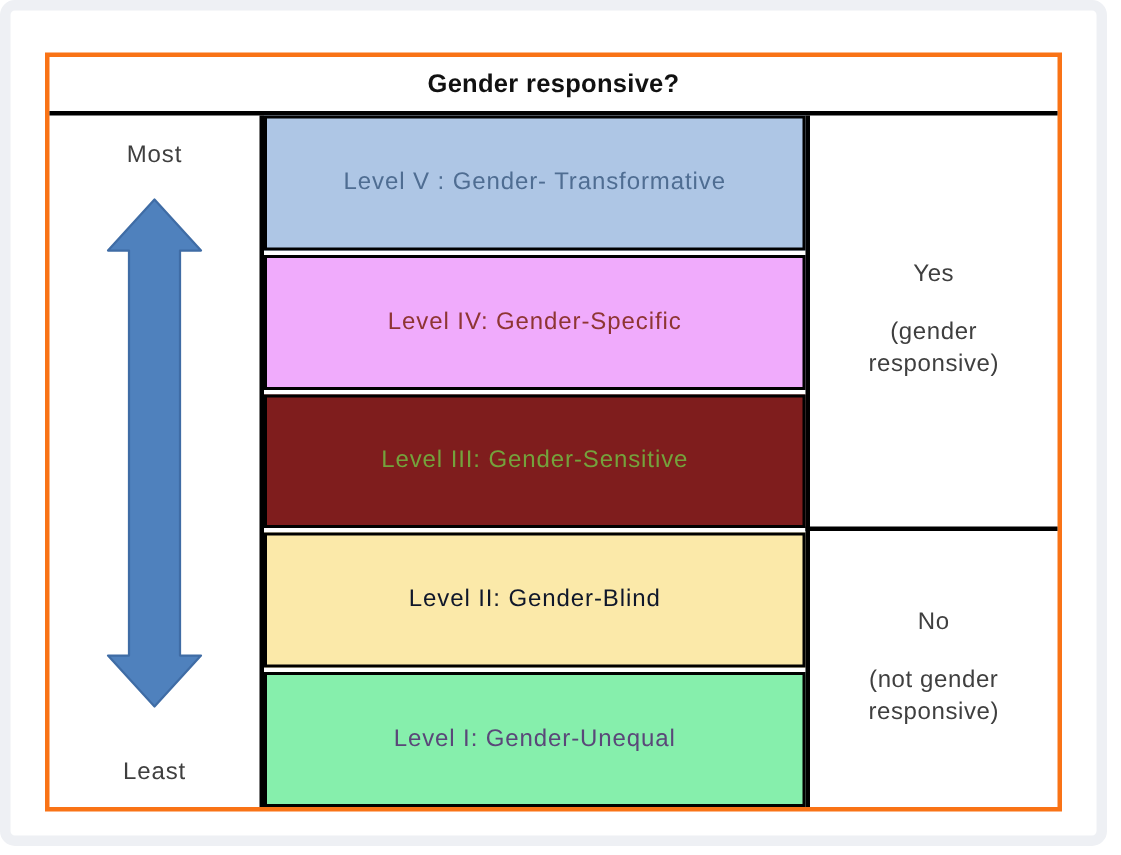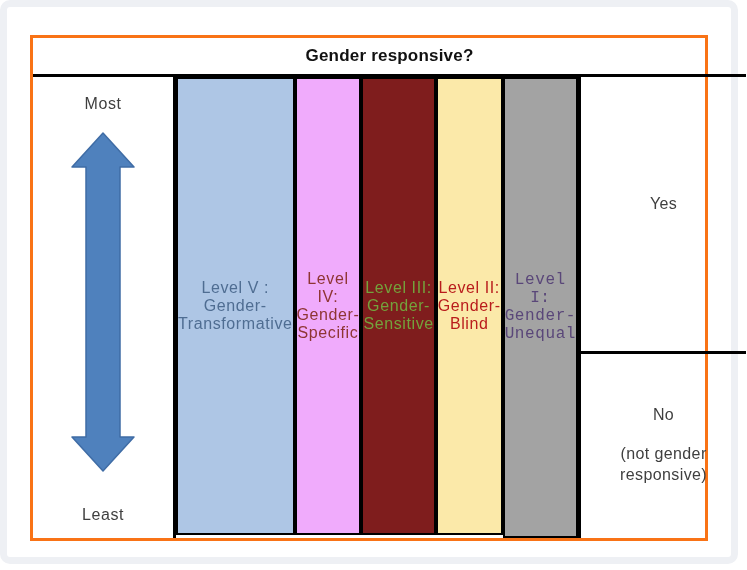--- a/index.html
+++ b/index.html
@@ -25,21 +25,21 @@
   }
   .scale-cell{
     grid-column:1;grid-row:2/7;border-right:3px solid #000;box-sizing:border-box;
     display:flex;flex-direction:column;align-items:center;
   }
   .scale-label{font-size:16px;color:#3f3f3f;letter-spacing:.6px;}
   .scale-label.top{margin-top:18px;}
   .scale-label.bottom{margin-bottom:14px;margin-top:12px;}
   .arrow-wrap{flex:1;display:flex;align-items:center;justify-content:center;min-height:0;margin:4px 0 6px 0;}
   .levels-col{
-    grid-column:2;grid-row:2/7;display:flex;flex-direction:row;box-sizing:border-box;
+    grid-column:2;grid-row:2/7;display:flex;flex-direction:column;box-sizing:border-box;
   }
   .level{
     flex:1;margin-bottom:3px;border:2px solid #000;box-sizing:border-box;
     display:flex;align-items:center;justify-content:center;
     font-size:16px;letter-spacing:.6px;text-align:center;
   }
   .level:last-child{margin-bottom:0;}
   .answer-cell{
     grid-column:3;box-sizing:border-box;border-left:3px solid #000;
     display:flex;flex-direction:column;align-items:center;justify-content:center;
@@ -67,26 +67,27 @@
           <polygon points="32,1 63,35 49,35 49,305 63,305 32,339 1,305 15,305 15,35 1,35" fill="#4f81bd" stroke="#3f6ca5" stroke-width="1.5" stroke-linejoin="round"></polygon>
         </svg>
       </div>
       <div class="scale-label bottom">Least</div>
     </div>
 
     <div class="levels-col">
       <div class="level" style="background-color: rgb(174, 198, 229); color: rgb(79, 109, 146);">Level V :  Gender- Transformative</div>
       <div class="level" style="background-color: #f0abfc; color: rgb(142, 53, 51);">Level IV: Gender-Specific</div>
       <div class="level" style="background-color: #7f1d1d; color: rgb(116, 162, 60);">Level III: Gender-Sensitive</div>
-      <div class="level" style="background-color: rgb(251, 233, 169); color: #b91c1c;">Level II: Gender-Blind</div>
-      <div class="level" style="background-color: #a3a3a3; color: rgb(90, 71, 121); font-family: Liberation Mono, monospace;">Level I: Gender-Unequal</div>
+      <div class="level" style="background-color: rgb(251, 233, 169); color: #0f172a;">Level II: Gender-Blind</div>
+      <div class="level" style="background-color: #86efac; color: rgb(90, 71, 121);">Level I: Gender-Unequal</div>
     </div>
 
     <div class="answer-cell answer-yes">
       <div class="answer-word">Yes</div>
+      <div class="answer-note">(gender responsive)</div>
     </div>
 
     <div class="answer-cell answer-no">
       <div class="answer-word">No</div>
       <div class="answer-note">(not gender responsive)</div>
     </div>
 
   </div>
 </div>
 

